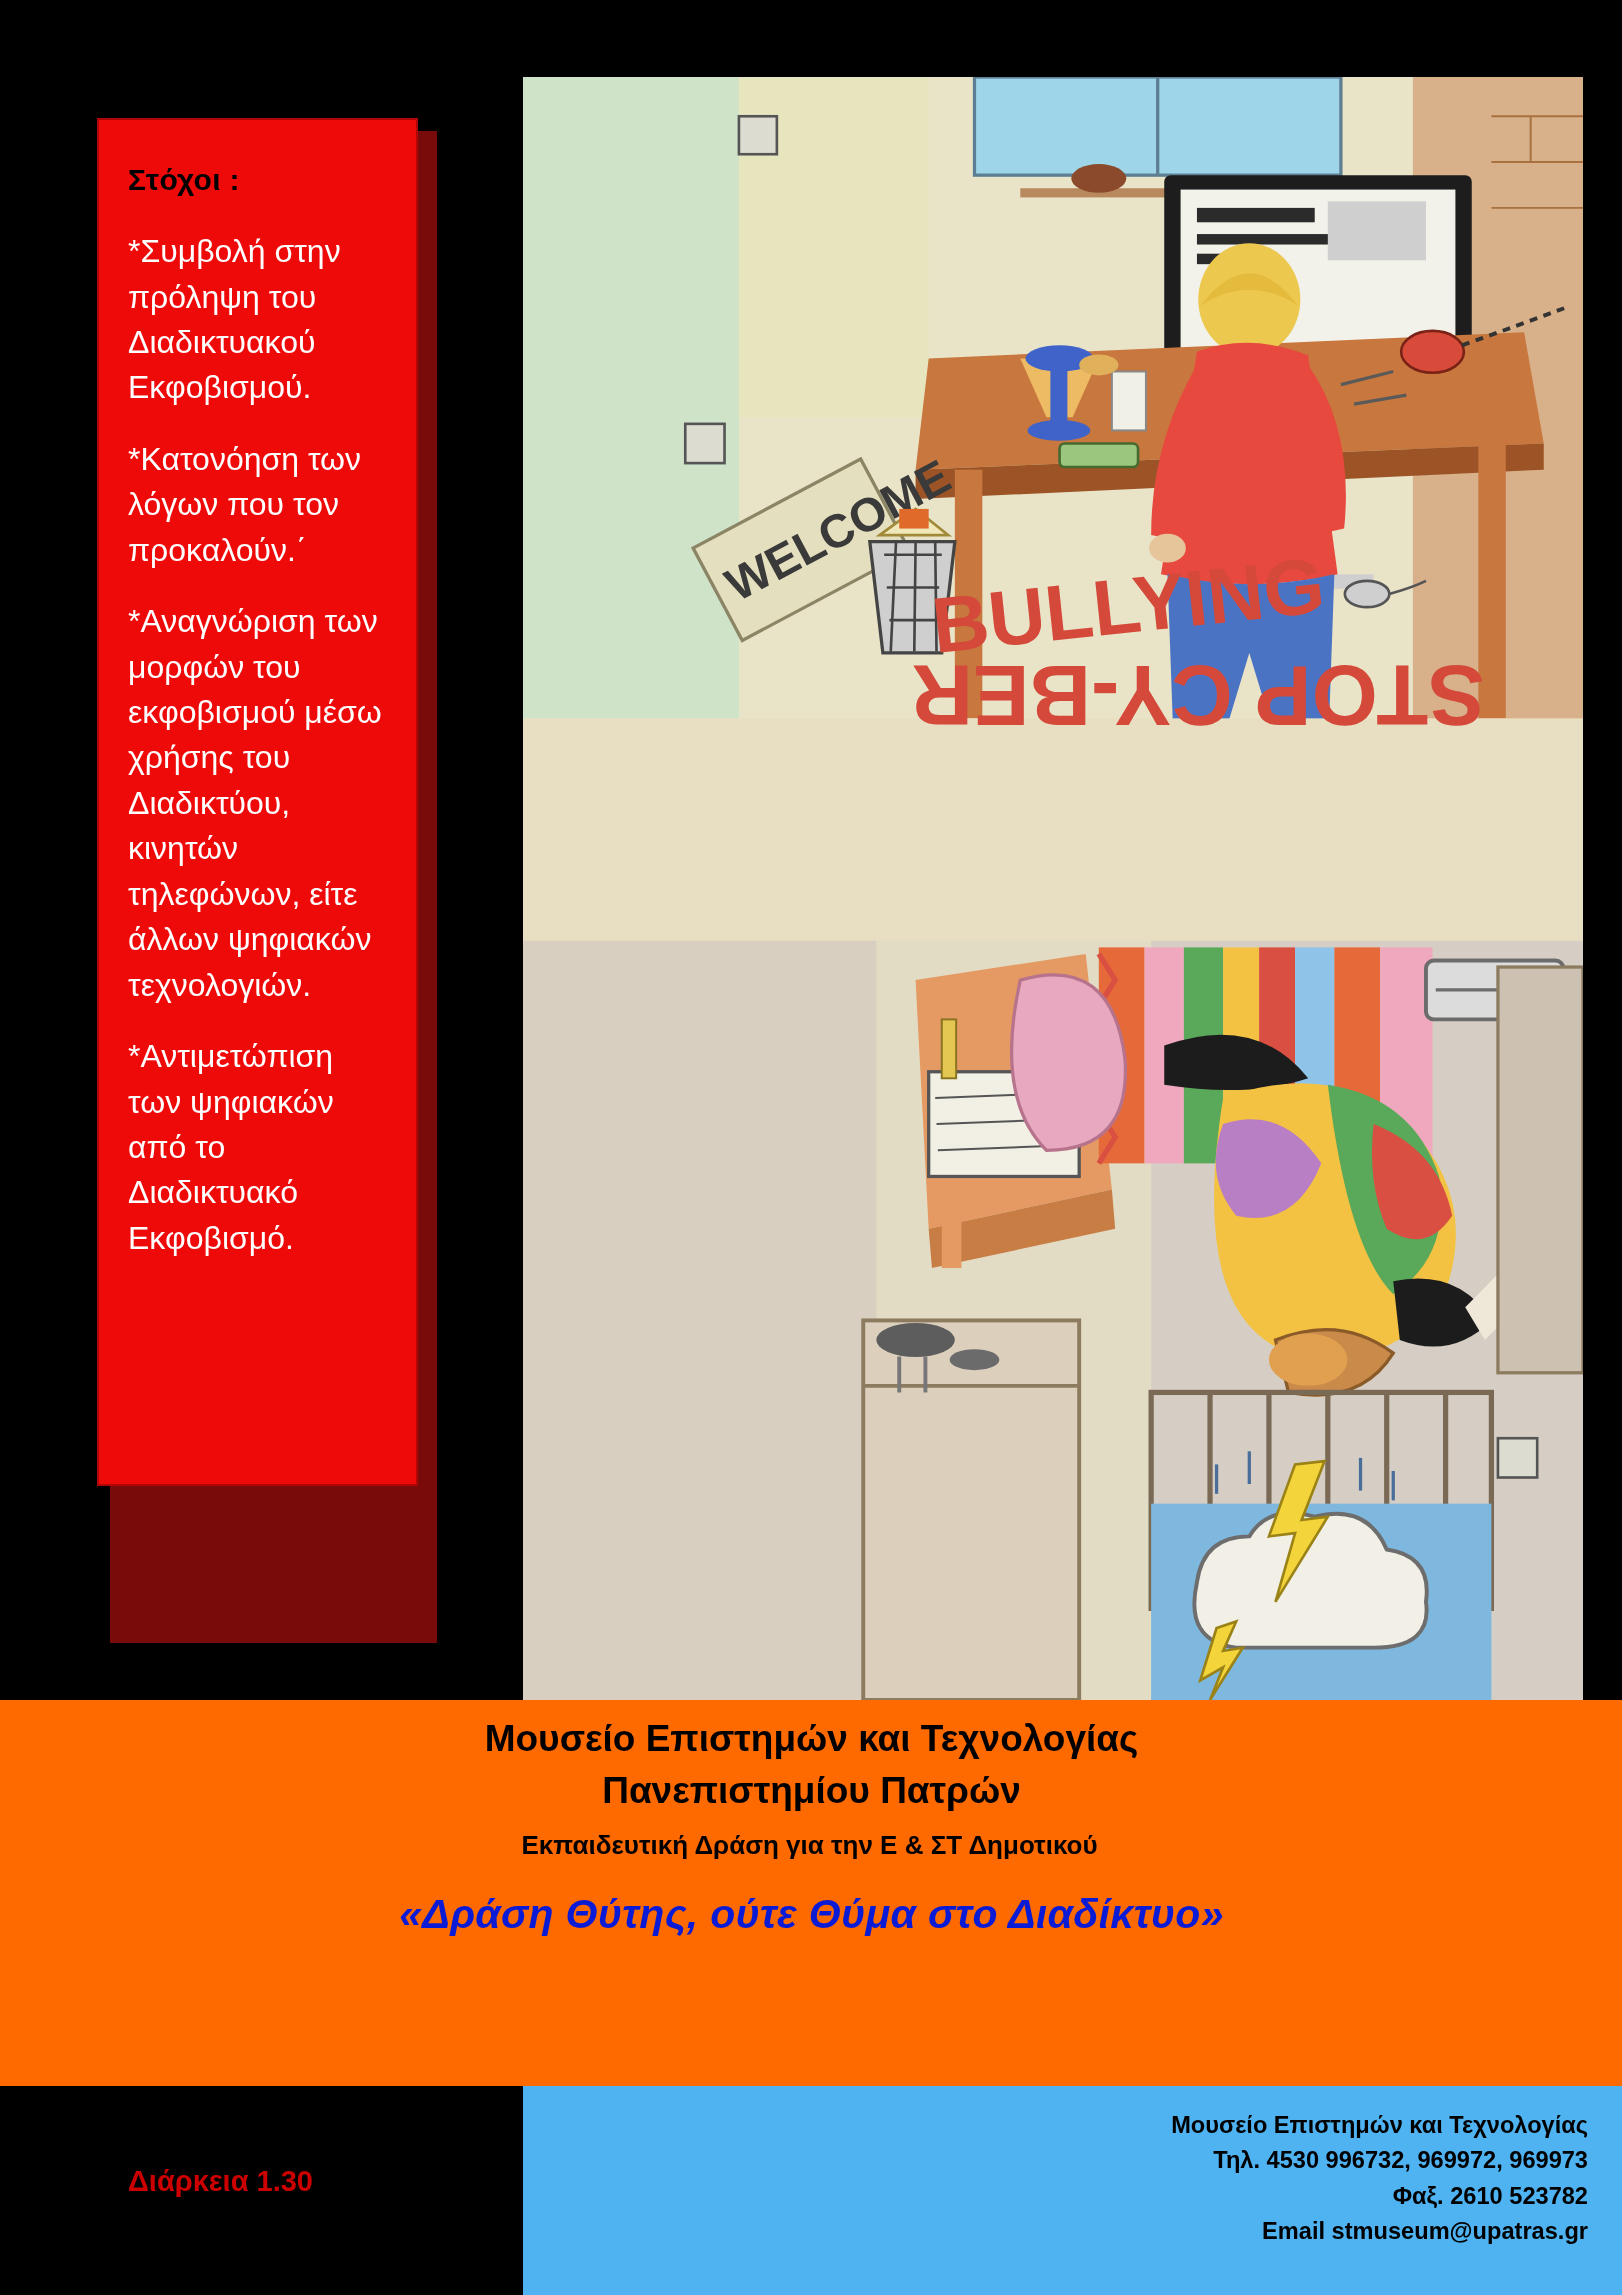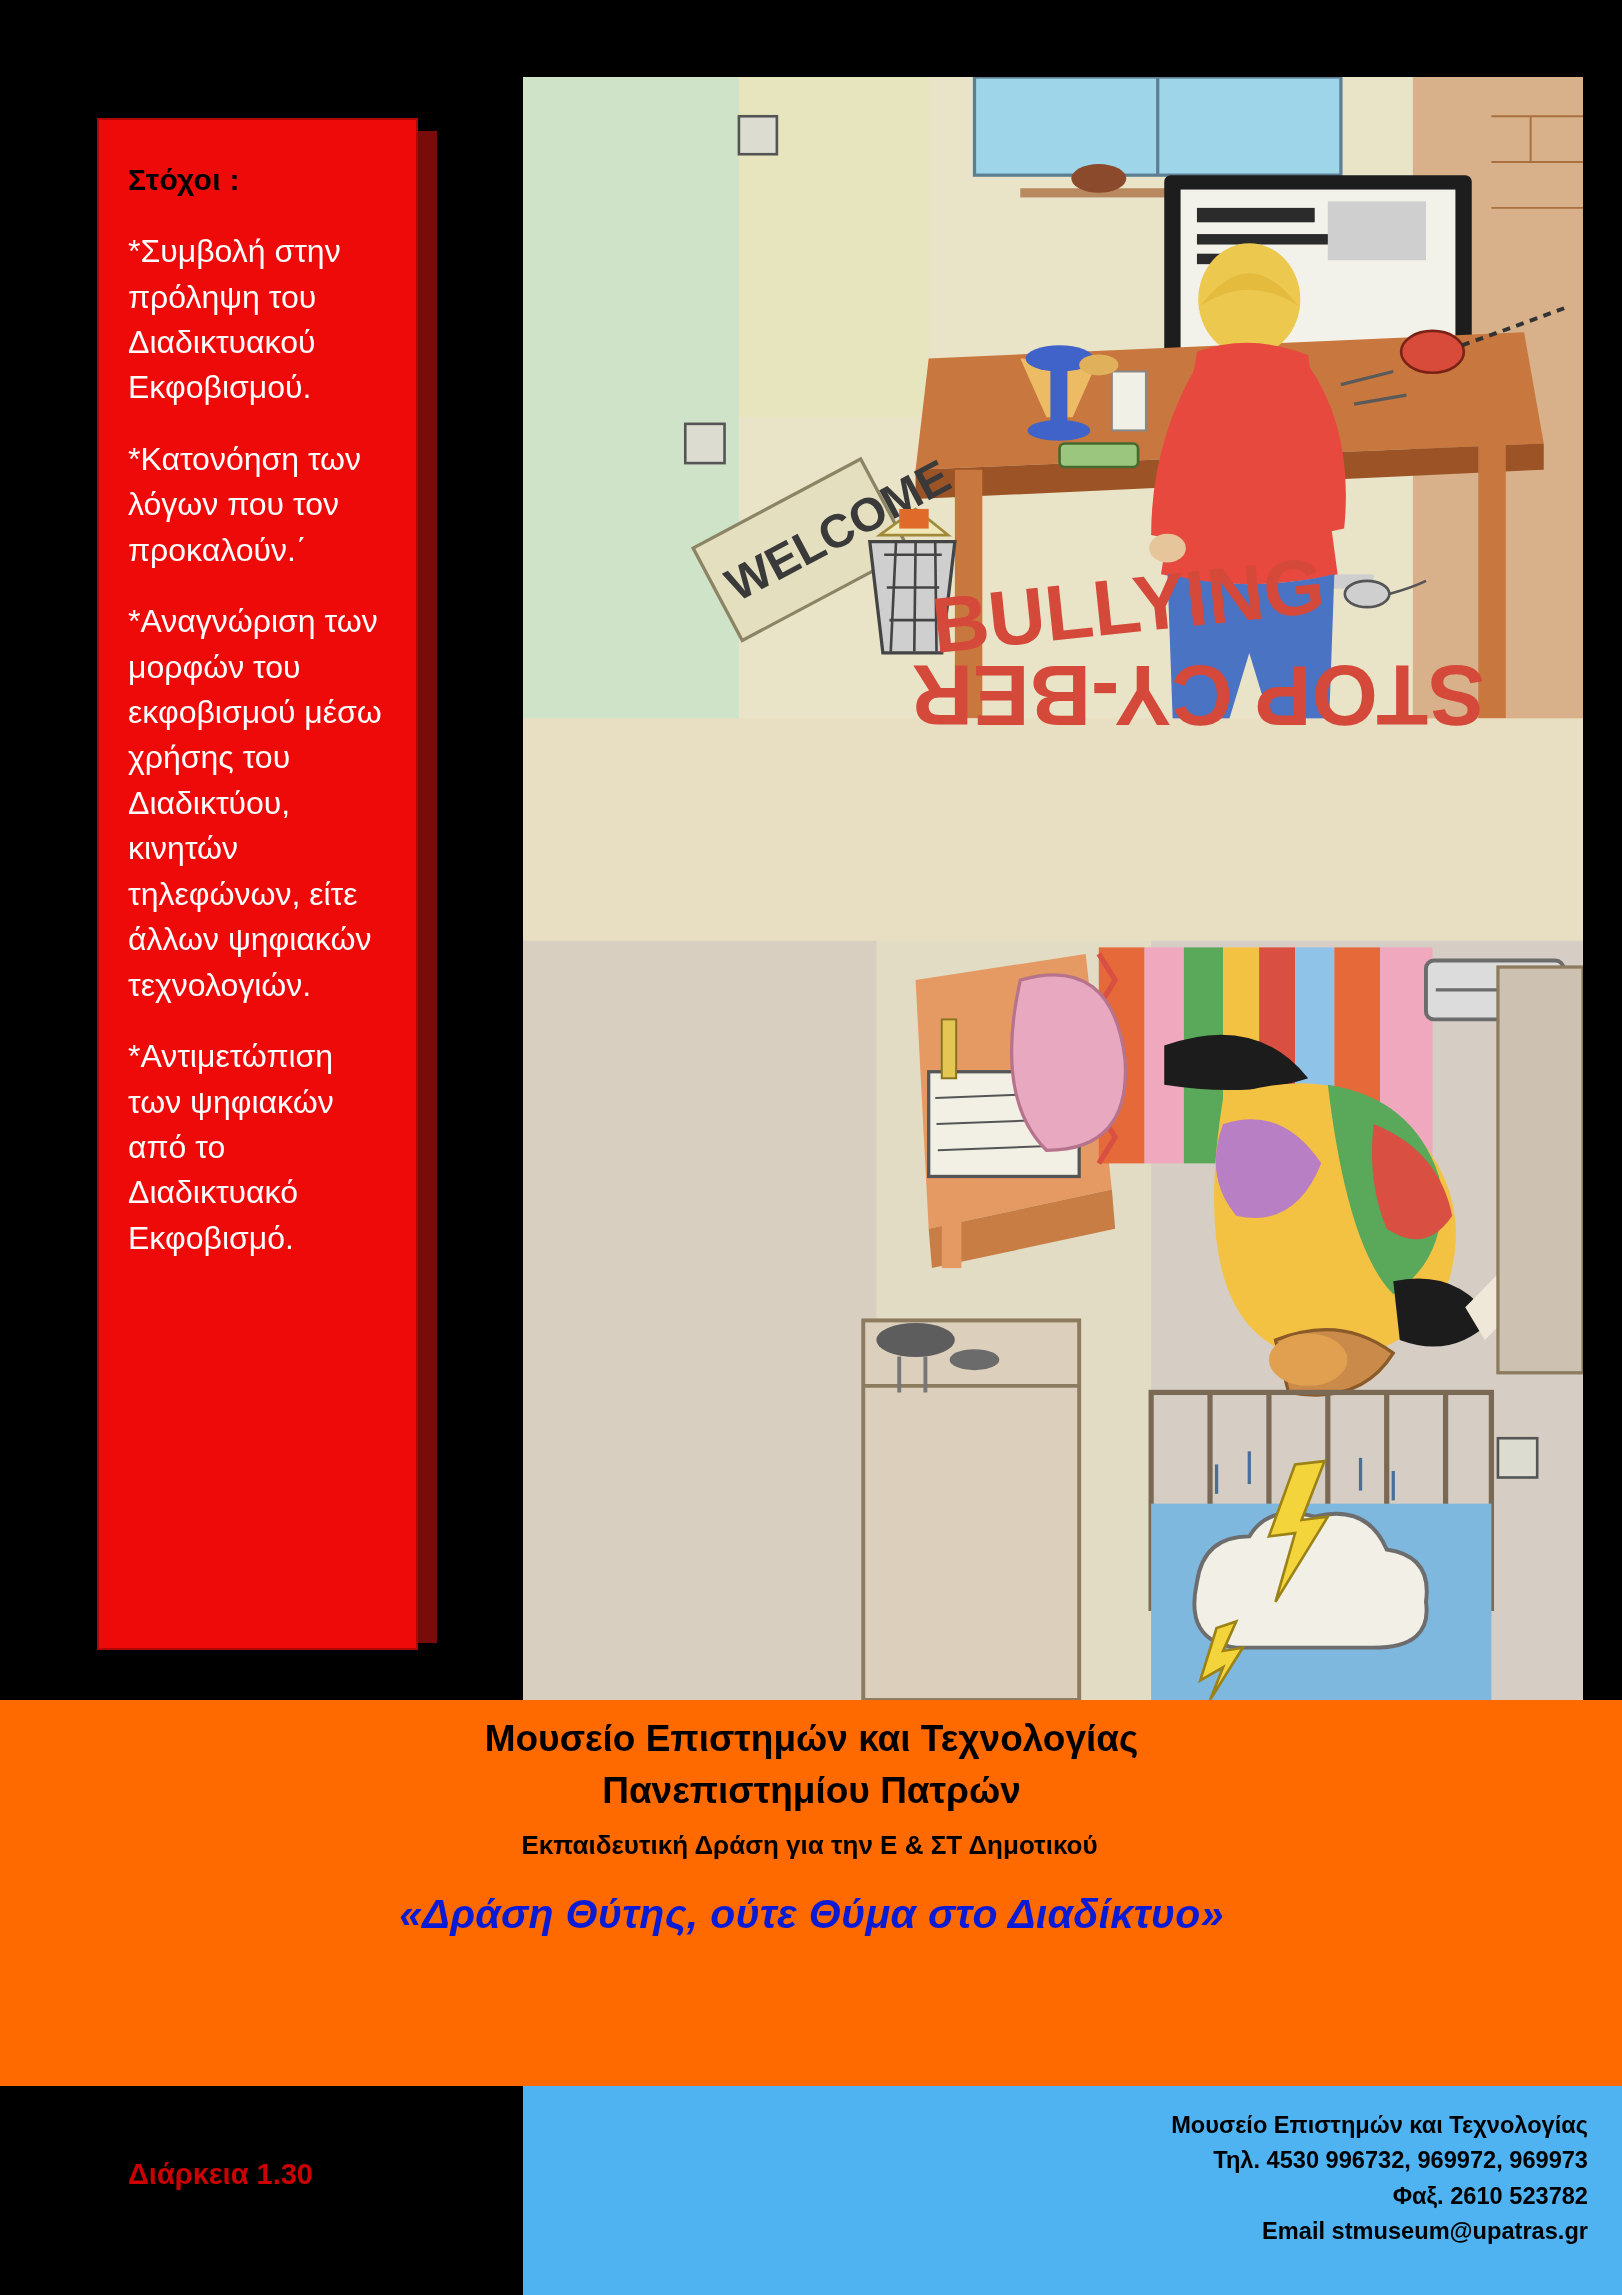--- a/index.html
+++ b/index.html
@@ -29,21 +29,21 @@
     width: 327px;
     height: 1512px;
     background: #7a0b0b;
     transform: skewY(0deg);
   }
   .goals-box {
     position: absolute;
     left: 97px;
     top: 118px;
     width: 321px;
-    height: 1532px;
+    height: 1368px;
     background: #ef0a0a;
     border: 2px solid #b00606;
     box-sizing: border-box;
     padding: 39px 27.5px 19.6px 29px;
   }
   .goals-box .title {
     color: #000;
     font-weight: bold;
     font-size: 30px;
     margin: 0 0 27.5px 0;
@@ -125,21 +125,21 @@
   }
   .blue-box div {
     color: #000;
     font-weight: bold;
     font-size: 23.6px;
     line-height: 1.5;
   }
   .duration {
     position: absolute;
     left: 128px;
-    top: 72px;
+    top: 79px;
     color: #cc0000;
     font-weight: bold;
     font-size: 29px;
   }
 
   .kid-shirt { fill: #e8493f; }
 </style>
 </head>
 <body>
 

